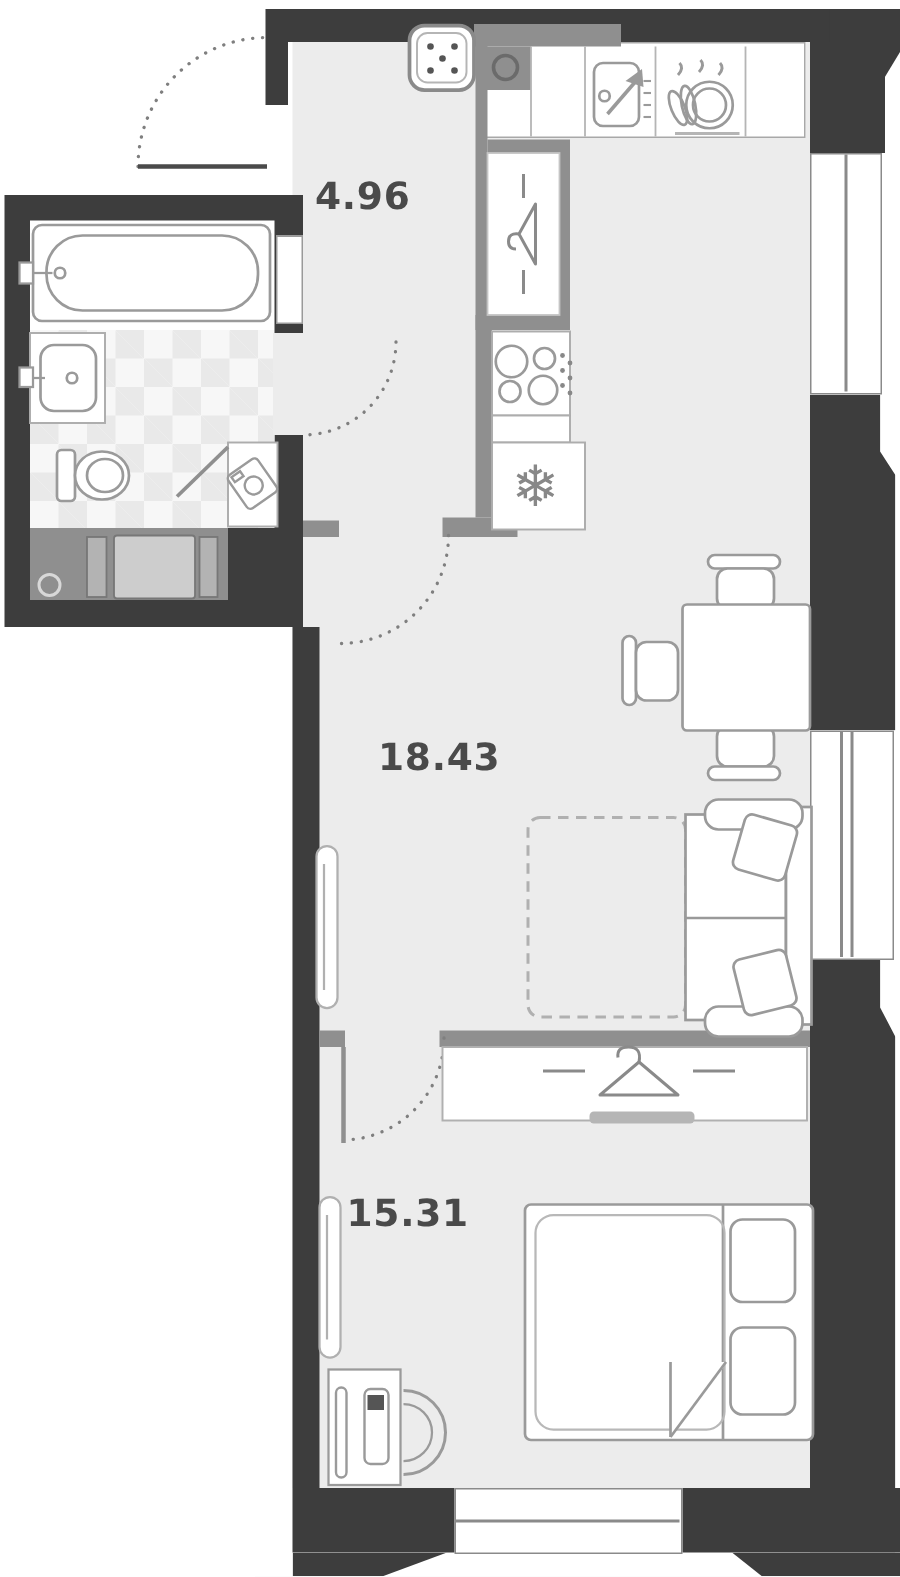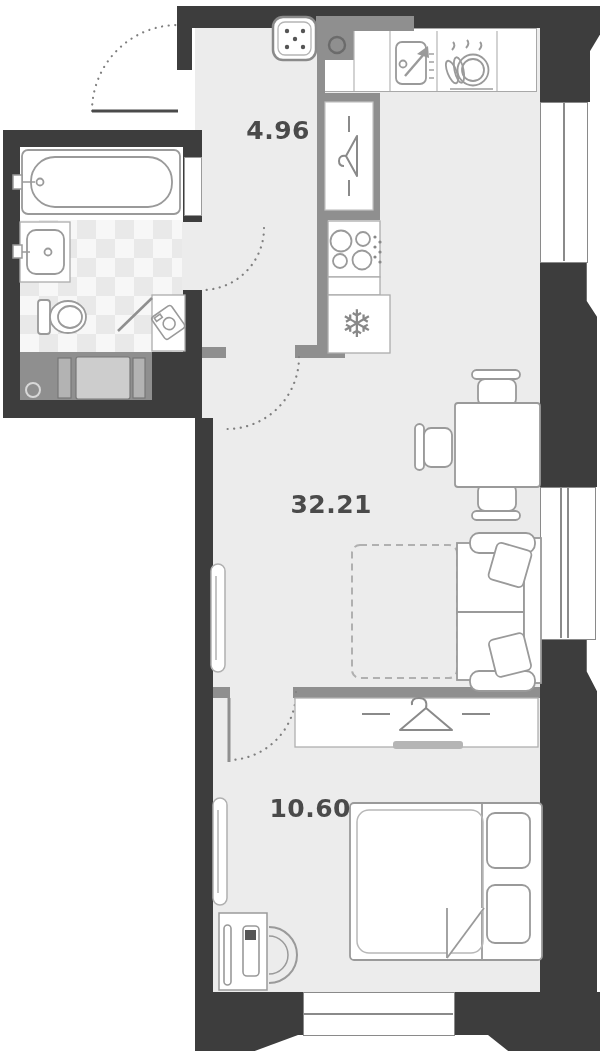--- a/index.html
+++ b/index.html
@@ -13,21 +13,21 @@
   .win{background:#ffffff;border:1.5px solid #8a8a8a;}
   .checker{
     background-color:#f7f7f7;
     background-image:
       linear-gradient(45deg,#e9e9e9 25%,transparent 25%,transparent 75%,#e9e9e9 75%),
       linear-gradient(45deg,#e9e9e9 25%,transparent 25%,transparent 75%,#e9e9e9 75%);
     background-size:38px 38px;
     background-position:0 0,19px 19px;
   }
   .label{position:absolute;color:#4a4a4a;font-size:25px;font-weight:700;
-         letter-spacing:0.5px;text-align:right;z-index:30;}
+         letter-spacing:0.5px;text-align:left;z-index:30;}
   svg{position:absolute;left:0;top:0;z-index:20;}
 </style>
 </head>
 <body>
 
 <div id="plan">
 
   <div class="a floor" style="left:195px;top:24px;width:345px;height:968px"></div>
 
   <div class="a wall" style="left:177px;top:6px;width:383px;height:22px"></div>
@@ -253,16 +253,16 @@
       <path d="M 269 927 A 28 28 0 0 1 269 983" stroke-width="2"></path>
       <path d="M 269 936 A 19 19 0 0 1 269 974" stroke-width="1.5"></path>
       <rect x="219" y="913" width="48" height="77" fill="#fff" stroke-width="1.5"></rect>
       <rect x="224" y="925" width="7" height="60" rx="3.5"></rect>
       <rect x="243" y="926" width="16" height="50" rx="4"></rect>
       <rect x="245" y="930" width="11" height="10" fill="#555" stroke="none"></rect>
     </g>
   </svg>
 
   <div class="label" style="left:210px;top:116px;width:100px">4.96</div>
-  <div class="label" style="left:252px;top:490px;width:120px">32.21</div>
-  <div class="label" style="left:231px;top:794px;width:120px">10.60</div>
+  <div class="label" style="left:252px;top:490px;width:120px">18.43</div>
+  <div class="label" style="left:231px;top:794px;width:120px">15.31</div>
 
 </div>
 
 </body></html>

